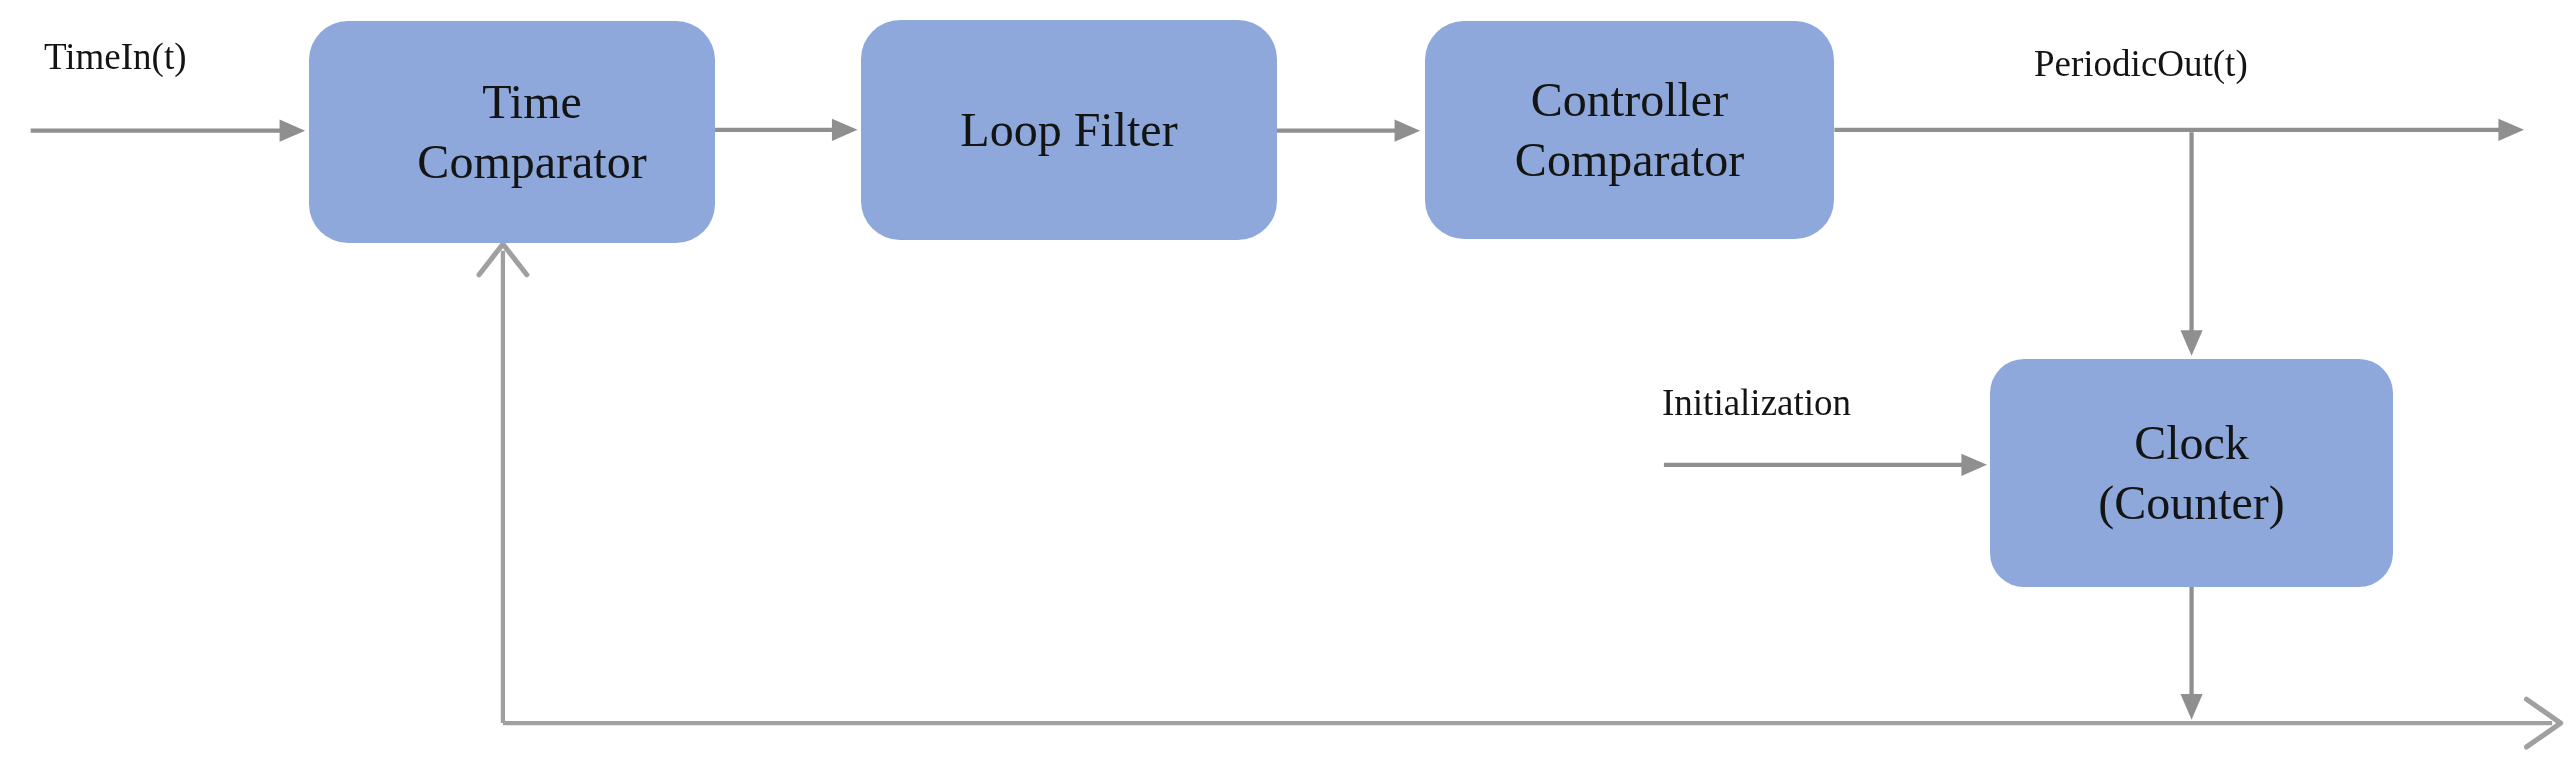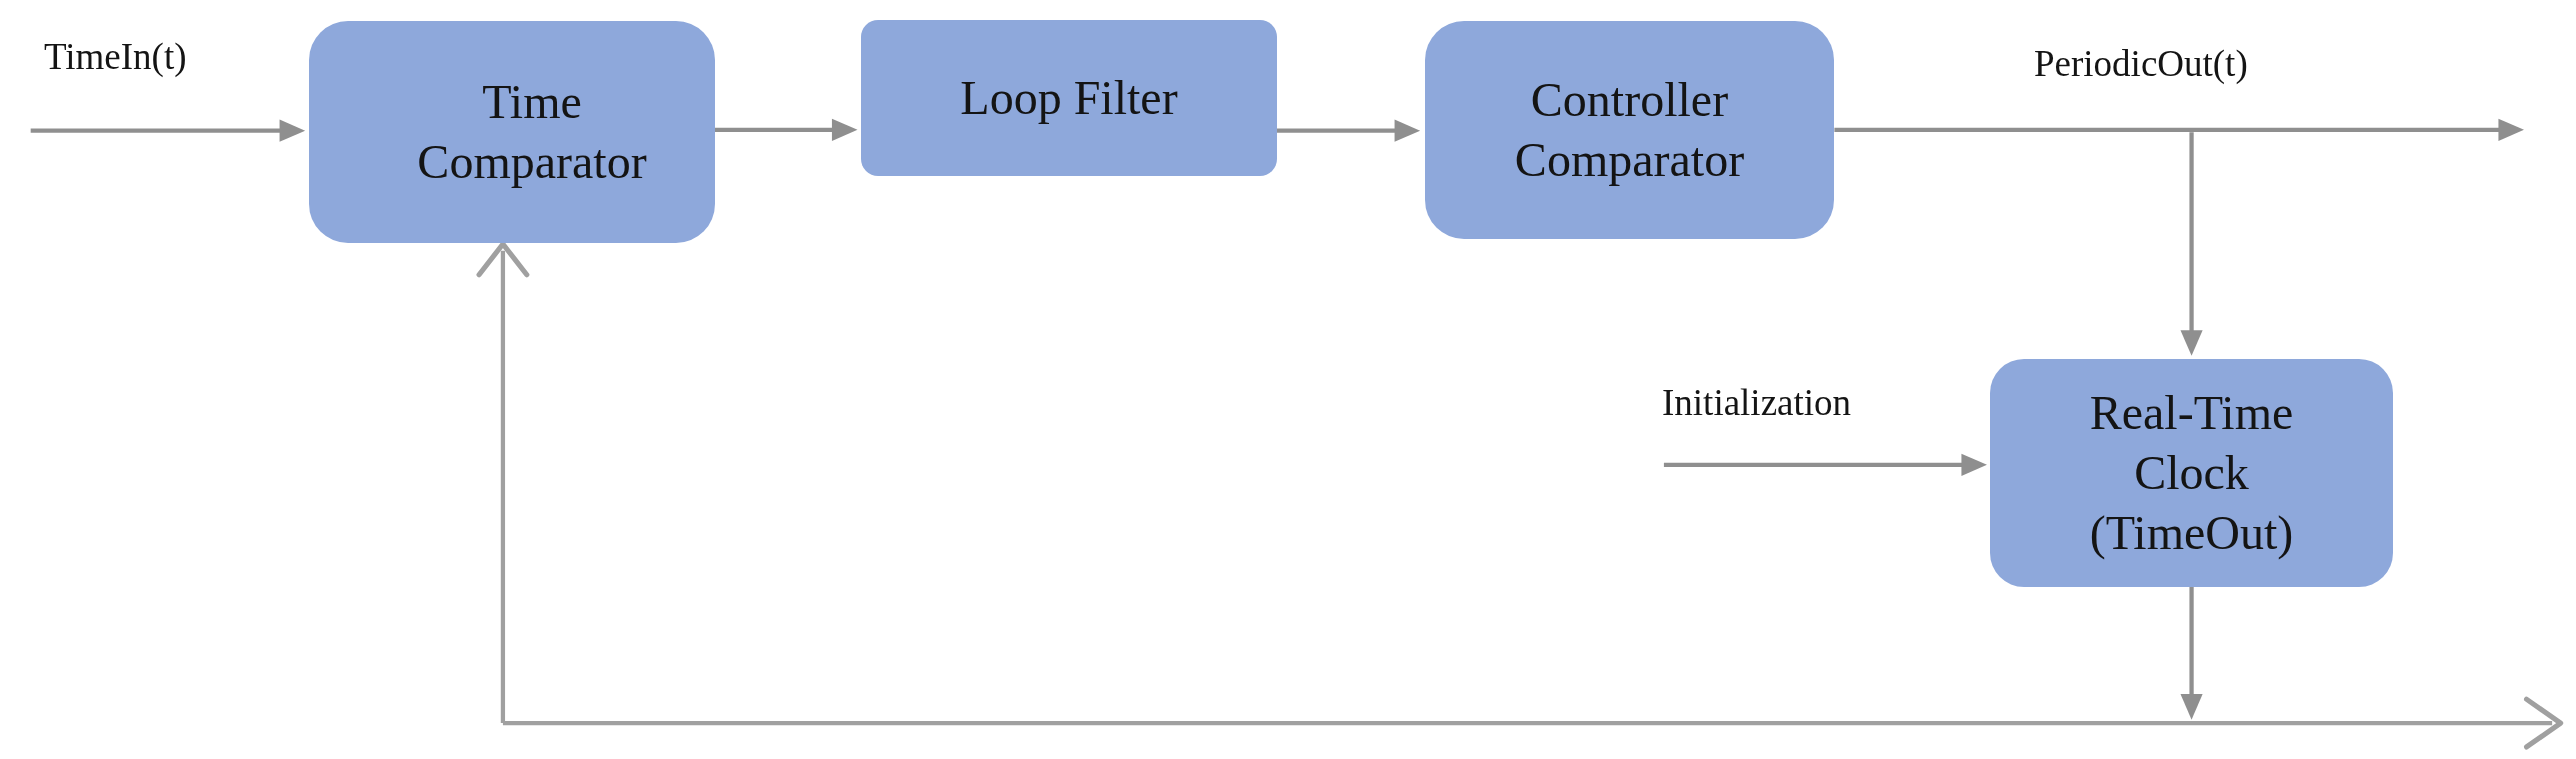--- a/index.html
+++ b/index.html
@@ -91,33 +91,32 @@
       <line class="c-line-light" x1="590" y1="848" x2="590" y2="294"></line>
       <path class="c-chev" d="M562 322 L590 286 L618 322"></path>
     </g>
   </svg>
 
   <div class="node" style="left:309px;top:21px;width:366px;height:222px;padding-left:40px;">
     <span>Time</span>
     <span>Comparator</span>
   </div>
 
-  <div class="node" style="left:861px;top:19.6px;width:416px;height:156px;border-radius:17px;">
+  <div class="node" style="left:861px;top:19.6px;width:416px;height:220px;">
     <span>Loop Filter</span>
   </div>
 
   <div class="node" style="left:1425px;top:21px;width:409px;height:218px;justify-content:center;">
     <span>Controller</span>
     <span>Comparator</span>
   </div>
 
   <div class="node" style="left:1990px;top:359px;width:403px;height:228px;border-radius:34px;">
-    <span>Real-Time</span>
     <span>Clock</span>
-    <span>(TimeOut)</span>
+    <span>(Counter)</span>
   </div>
 
   <div class="signal-label" style="left:44px;top:36px;">TimeIn(t)</div>
 
   <div class="signal-label" style="left:2034px;top:27px;margin-top:16px;">PeriodicOut(t)</div>
 
   <div class="signal-label" style="left:1662px;top:382px;">Initialization</div>
 
 
 </div>

